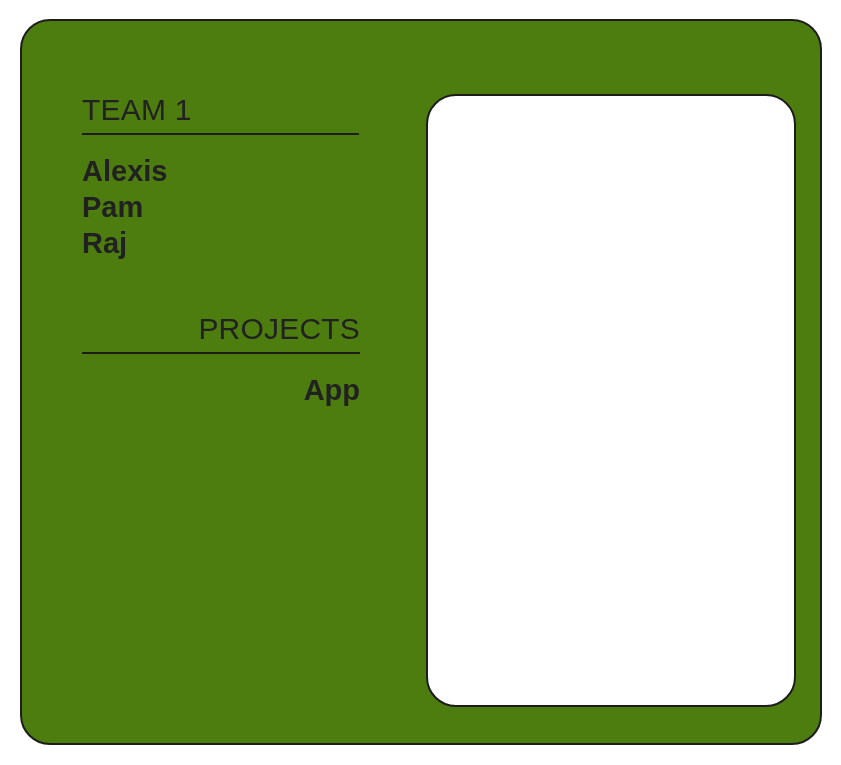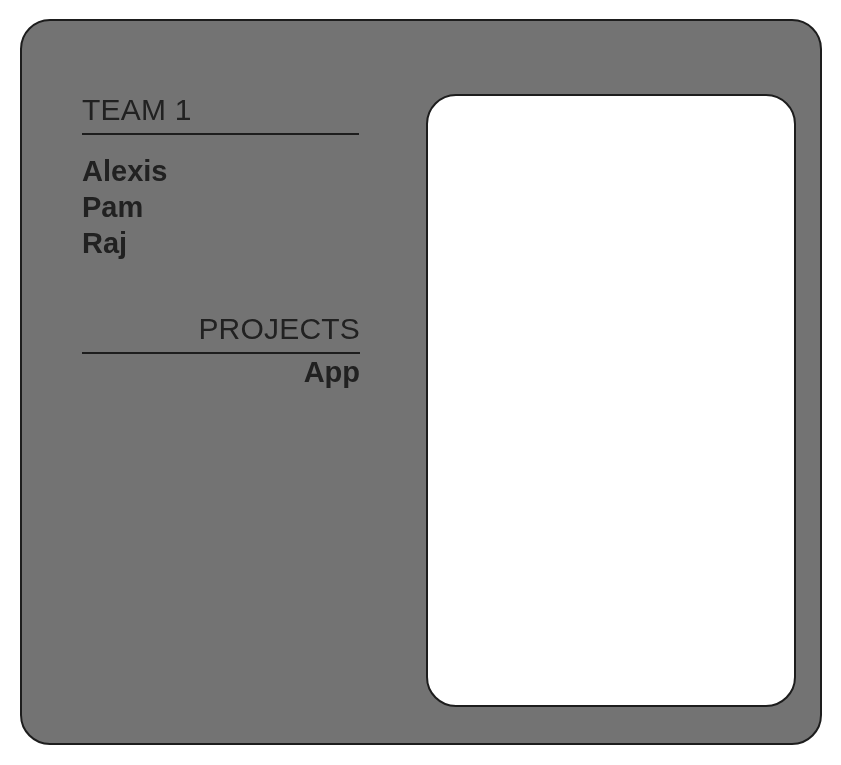--- a/index.html
+++ b/index.html
@@ -28,21 +28,21 @@
   
   .team-box {
     position: absolute;
     left: 20px;
     top: 19px;
     width: 802px;
     height: 726px;
     box-sizing: border-box;
     border: 2px solid #1d1d1d;
     border-radius: 30px;
-    background: #737373;
+    background: #4d7c0f;
   }
 
   
   .subteam-box {
     position: absolute;
     left: 404px;
     top: 73px;
     width: 370px;
     height: 613px;
     box-sizing: border-box;
@@ -85,21 +85,21 @@
     color: #212121;
     white-space: nowrap;
     font-weight: bold;
   }
 
   
   #team-section        { left: 60px;  top: 72px;  width: 277px; }
   #team-members        { margin-top: 18px; }
 
   #team-projects-section { left: 60px; top: 291px; width: 278px; text-align: right; }
-  #team-projects-list    { }
+  #team-projects-list    { margin-top: 18px; }
 </style>
 </head>
 <body>
 
 <div class="canvas">
 
   <div class="team-box">
 
     <div class="section" id="team-section">
       <div class="section-title">TEAM 1</div>

